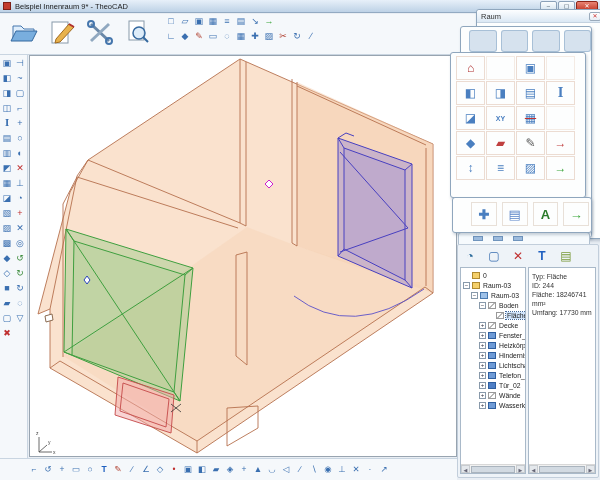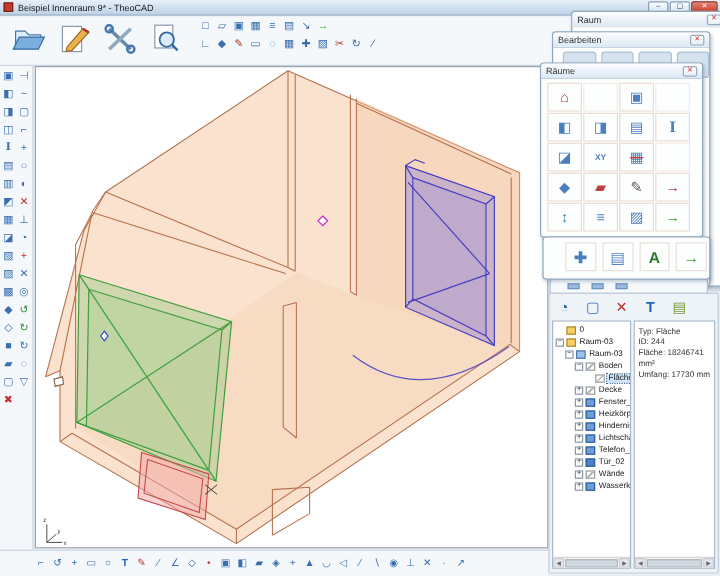--- a/index.html
+++ b/index.html
@@ -424,37 +424,29 @@
   </div>
 
 <div class="pal z1" style="left:476px;top:9px;width:130px;height:230px">
   <div class="pal-title">
     <span>Raum</span>
     <div class="pal-close">✕</div>
   </div>
 </div>
 
 <div class="pal z2" style="left:460px;top:26px;width:132px;height:212px">
-  <div class="pal-title">
-    <span>Bearbeiten</span>
-    <div class="pal-close">✕</div>
-  </div>
   <div class="ghost-row">
     <div class="ghost-ico"></div>
     <div class="ghost-ico"></div>
     <div class="ghost-ico"></div>
     <div class="ghost-ico"></div>
   </div>
 </div>
 
 <div class="pal z3" style="left:450px;top:52px;width:136px;height:146px">
-  <div class="pal-title">
-    <span>Räume</span>
-    <div class="pal-close">✕</div>
-  </div>
   <div class="rgrid">
       <div class="rcell">
         <span style="color: rgb(176, 48, 48);">⌂</span>
       </div>
       <div class="rcell empty"></div>
       <div class="rcell">
         <span>▣</span>
       </div>
       <div class="rcell empty"></div>
       <div class="rcell">

